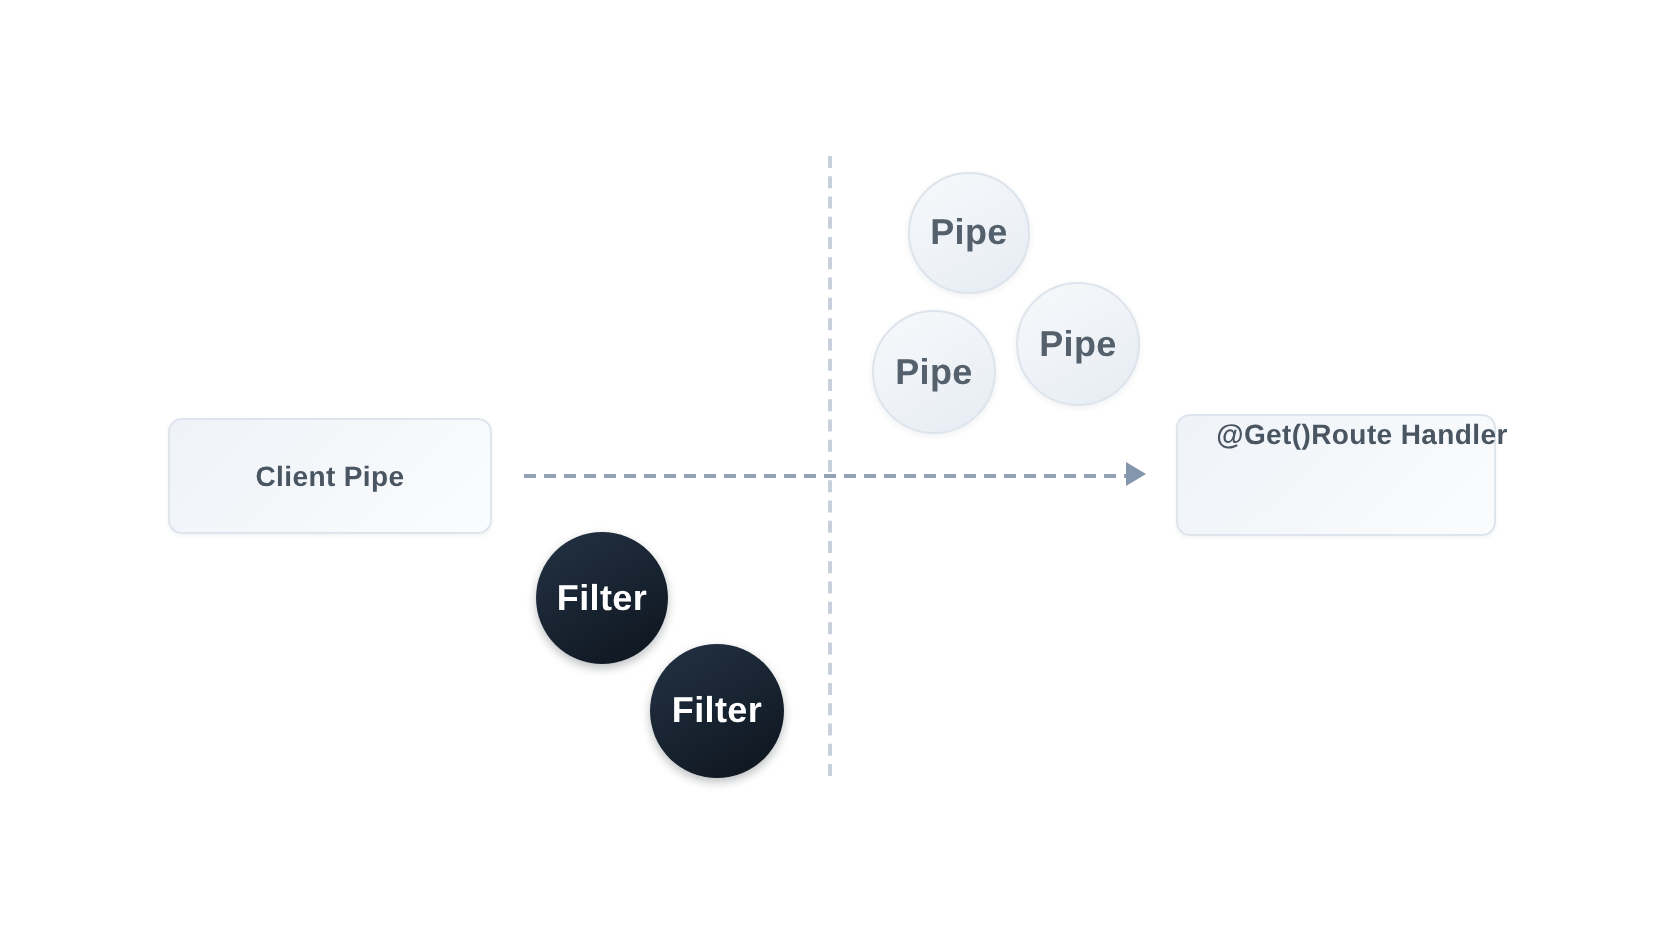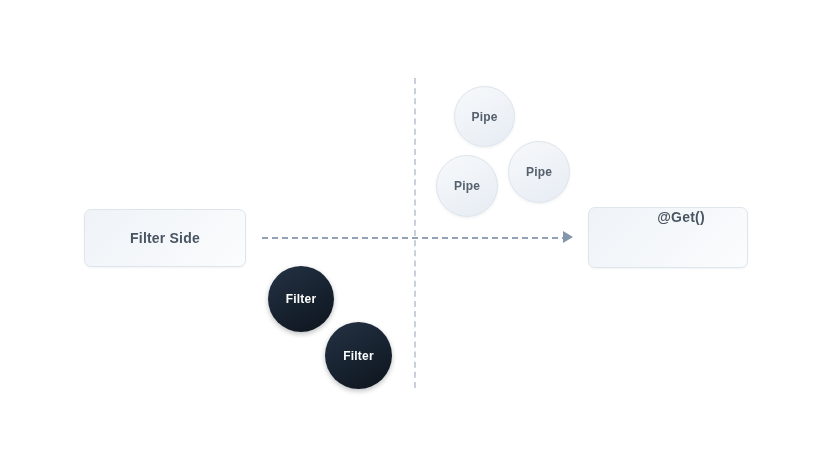--- a/index.html
+++ b/index.html
@@ -90,21 +90,21 @@
   }
 
   
   .circle {
     position: absolute;
     box-sizing: border-box;
     border-radius: 50%;
     display: flex;
     align-items: center;
     justify-content: center;
-    font-size: 12px;
+    font-size: 18px;
     letter-spacing: 0.2px;
   }
   .pipe {
     border: 1px solid #dde4ec;
     background: linear-gradient(150deg, #f7f9fb 0%, #eef2f7 55%, #e6ecf3 100%);
     color: #55606d;
     font-weight: 600;
     box-shadow: 0 1px 3px rgba(30, 45, 70, 0.07);
   }
   .filter {
@@ -126,25 +126,26 @@
 <body>
 
 <div id="canvas">
 
   <div class="vline"></div>
 
   <div class="hline"></div>
   <div class="arrowhead"></div>
 
   <div class="node-box" id="client-box">
-    <span>Filter Side</span>
+    <span>Client Pipe</span>
   </div>
 
   <div class="node-box" id="handler-box">
     <span class="line">@Get()</span>
+    <span class="line">Route Handler</span>
   </div>
 
   <div class="circle pipe" id="pipe-1">
     <span>Pipe</span>
   </div>
   <div class="circle pipe" id="pipe-2">
     <span>Pipe</span>
   </div>
   <div class="circle pipe" id="pipe-3">
     <span>Pipe</span>

